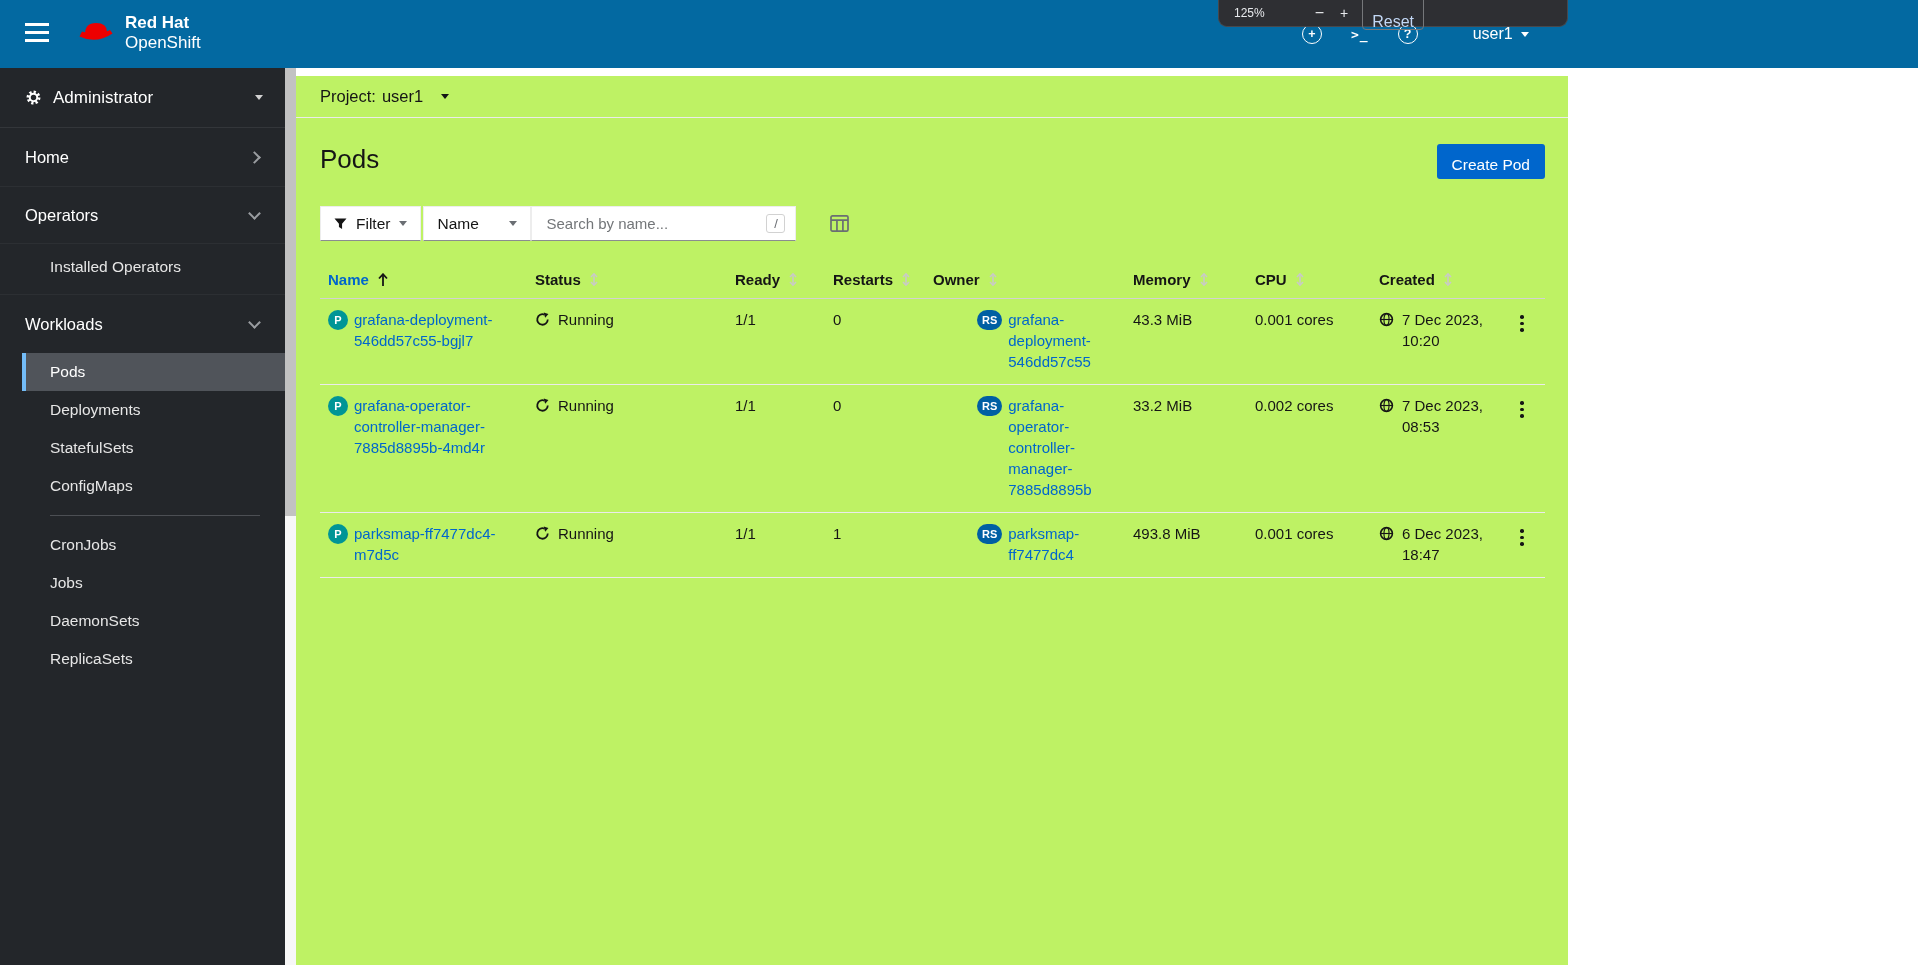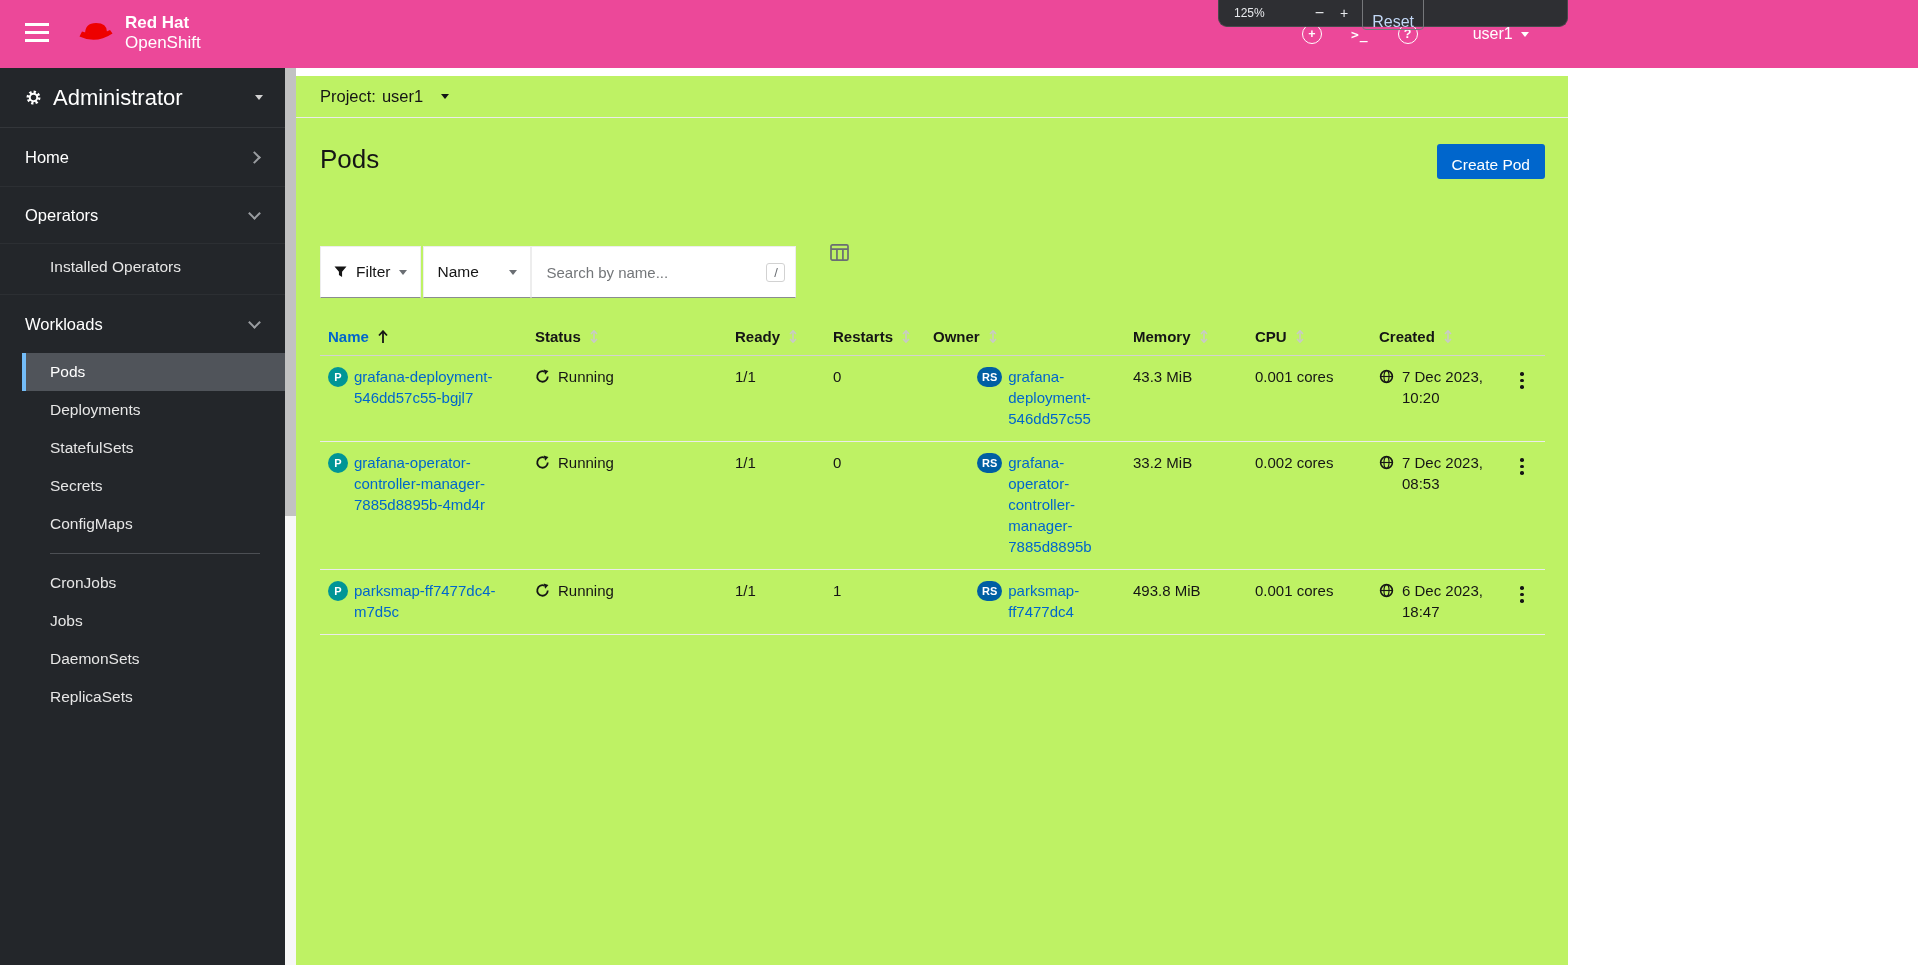--- a/index.html
+++ b/index.html
@@ -4,21 +4,21 @@
 <style>
   * { box-sizing: border-box; }
   html,body { margin:0; padding:0; }
   body {
     width:1918px; height:965px; overflow:hidden;
     background:#ffffff; color:#151515;
     font-family:"Liberation Sans","DejaVu Sans",sans-serif;
     position:relative;
   }
   
-  .masthead { position:absolute; top:0; left:0; width:1918px; height:68px; background:#ec4899; }
+  .masthead { position:absolute; top:0; left:0; width:1918px; height:68px; background:#0369a1; }
   .hamburger { position:absolute; left:25px; top:23px; width:24px; cursor:pointer; }
   .hamburger span { display:block; width:24px; height:3px; background:#fff; margin-bottom:5px; }
   .brand { position:absolute; left:76px; top:13px; display:flex; align-items:center; gap:9px; }
   .brand-text { color:#fff; font-size:17px; line-height:20px; }
   .brand-line1 { font-weight:700; }
   .brand-line2 { font-weight:400; }
   .mast-toolbar { position:absolute; left:1302px; top:0; height:68px; display:flex; align-items:center; gap:29px; }
   .circle-icon { width:20px; height:20px; border:1.7px solid #fff; border-radius:50%; display:flex; align-items:center; justify-content:center; color:#fff; font-size:12.5px; font-weight:700; background:transparent; cursor:pointer; }
   .terminal-glyph { color:#fff; font-family:"DejaVu Sans Mono",monospace; font-size:13px; font-weight:700; letter-spacing:1px; cursor:pointer; }
   .user-menu { margin-left:26px; display:flex; align-items:center; gap:8px; color:#fff; font-size:16px; cursor:pointer; }
@@ -26,21 +26,21 @@
   
   .zoom-popup { position:absolute; left:1218px; top:0; width:350px; height:27px; background:#2e2f33;
     border:1px solid #47484c; border-top:none; border-radius:0 0 9px 9px;
     display:flex; align-items:center; padding-left:15px; color:#e8eaed; font-size:12px; z-index:6; }
   .zoom-minus { margin-left:50px; font-size:16px; line-height:1; cursor:pointer; }
   .zoom-plus { margin-left:16px; font-size:14px; line-height:1; cursor:pointer; }
   .zoom-reset { margin-left:14px; height:19px; padding:16px 9px; border:1px solid #75777a; border-radius:4px;
     background:transparent; color:#c2d7f5; font-size:16px; cursor:pointer; font-family:inherit; }
   
   .sidebar { position:absolute; left:0; top:68px; width:285px; height:897px; background:#23262a; color:#fff; }
-  .perspective { height:60px; display:flex; align-items:center; padding:0 22px 0 25px; font-size:22px; border-bottom:1px solid #33363a; cursor:pointer; }
+  .perspective { height:60px; display:flex; align-items:center; padding:0 22px 0 25px; font-size:17px; border-bottom:1px solid #33363a; cursor:pointer; }
   .perspective .gear { margin-right:11px; display:flex; }
   .perspective .caret-down { margin-left:auto; color:#d2d2d2; }
   .nav-top { height:58px; display:flex; align-items:center; padding:0 26px 0 25px; font-size:16.5px; color:#fff; cursor:pointer; border-bottom:1px solid #2c2f33;gap:28px; }
   .chev { width:9px; height:9px; border-right:2px solid #9a9da1; border-bottom:2px solid #9a9da1; display:inline-block; margin-left:auto; }
   .chev-right { transform:rotate(-45deg); }
   .chev-dn { transform:rotate(45deg); margin-top:-4px; }
   .nav-group { padding:4px 0 8px; border-bottom:1px solid #2c2f33; }
   .nav-sub { height:38px; display:flex; align-items:center; padding-left:50px; font-size:15.5px; color:#e6e6e6; cursor:pointer; }
   .nav-sub.active { background:#50545a; border-left:4px solid #73bcf7; margin-left:22px; padding-left:24px; color:#fff; }
   .nav-divider { border-top:1px solid #4c4f54; margin:10px 25px 10px 50px; }
@@ -48,21 +48,21 @@
   .nav-scrollbar .thumb { width:11px; height:448px; background:#c2c2c2; }
   
   .main { position:absolute; left:296px; top:76px; width:1272px; height:897px; background:#bef264; }
   .project-bar { height:42px; border-bottom:1px solid #ebebeb; display:flex; align-items:center; padding-left:24px; font-size:16.5px; gap:6px; cursor:pointer; }
   .project-bar .caret-down { margin-left:12px; color:#151515; }
   .page-header { display:flex; justify-content:space-between; align-items:flex-start; padding:26px 23px 0 24px; }
   .page-title { font-size:26px; font-weight:500; margin:0; }
   .btn-primary { height:35px; padding:12px 15px; background:#0066cc; color:#fff; border:none; border-radius:3px; font-size:15.5px; cursor:pointer; font-family:inherit; }
   
   .toolbar { display:flex; align-items:center; margin:27px 0 0 24px; }
-  .control { height:52px; border:1px solid #ededed; border-bottom-color:#8a8d90; background:#fff; display:flex; align-items:center; font-size:15.5px; cursor:pointer;margin-top:40px; }
+  .control { height:35px; border:1px solid #ededed; border-bottom-color:#8a8d90; background:#fff; display:flex; align-items:center; font-size:15.5px; cursor:pointer; }
   .filter-btn { padding:0 13px; gap:9px; }
   .filter-btn .caret-down { color:#6a6e73; }
   .name-select { width:108px; margin-left:2px; padding:0 13px; justify-content:space-between; }
   .name-select .caret-down { color:#6a6e73; }
   .search-box { width:265px; padding:0 10px 0 12px; justify-content:space-between; cursor:text; }
   .search-box input { border:none; outline:none; flex:1; font-size:15px; font-family:inherit; color:#151515; min-width:0; }
   .search-box input::placeholder { color:#737679; }
   .kbd { width:19px; height:19px; border:1px solid #d2d2d2; border-radius:3px; color:#6a6e73; font-size:13px; display:flex; align-items:center; justify-content:center; flex:none; }
   .columns-btn { margin-left:32px; background:none; border:none; cursor:pointer; padding:2px; display:flex; }
   
@@ -154,23 +154,20 @@
     <div class="nav-sub active">
       <span>Pods</span>
     </div>
     <div class="nav-sub">
       <span>Deployments</span>
     </div>
     <div class="nav-sub">
       <span>StatefulSets</span>
     </div>
     <div class="nav-sub">
-      <span>Secrets</span>
-    </div>
-    <div class="nav-sub">
       <span>ConfigMaps</span>
     </div>
     <div class="nav-divider"></div>
     <div class="nav-sub">
       <span>CronJobs</span>
     </div>
     <div class="nav-sub">
       <span>Jobs</span>
     </div>
     <div class="nav-sub">

